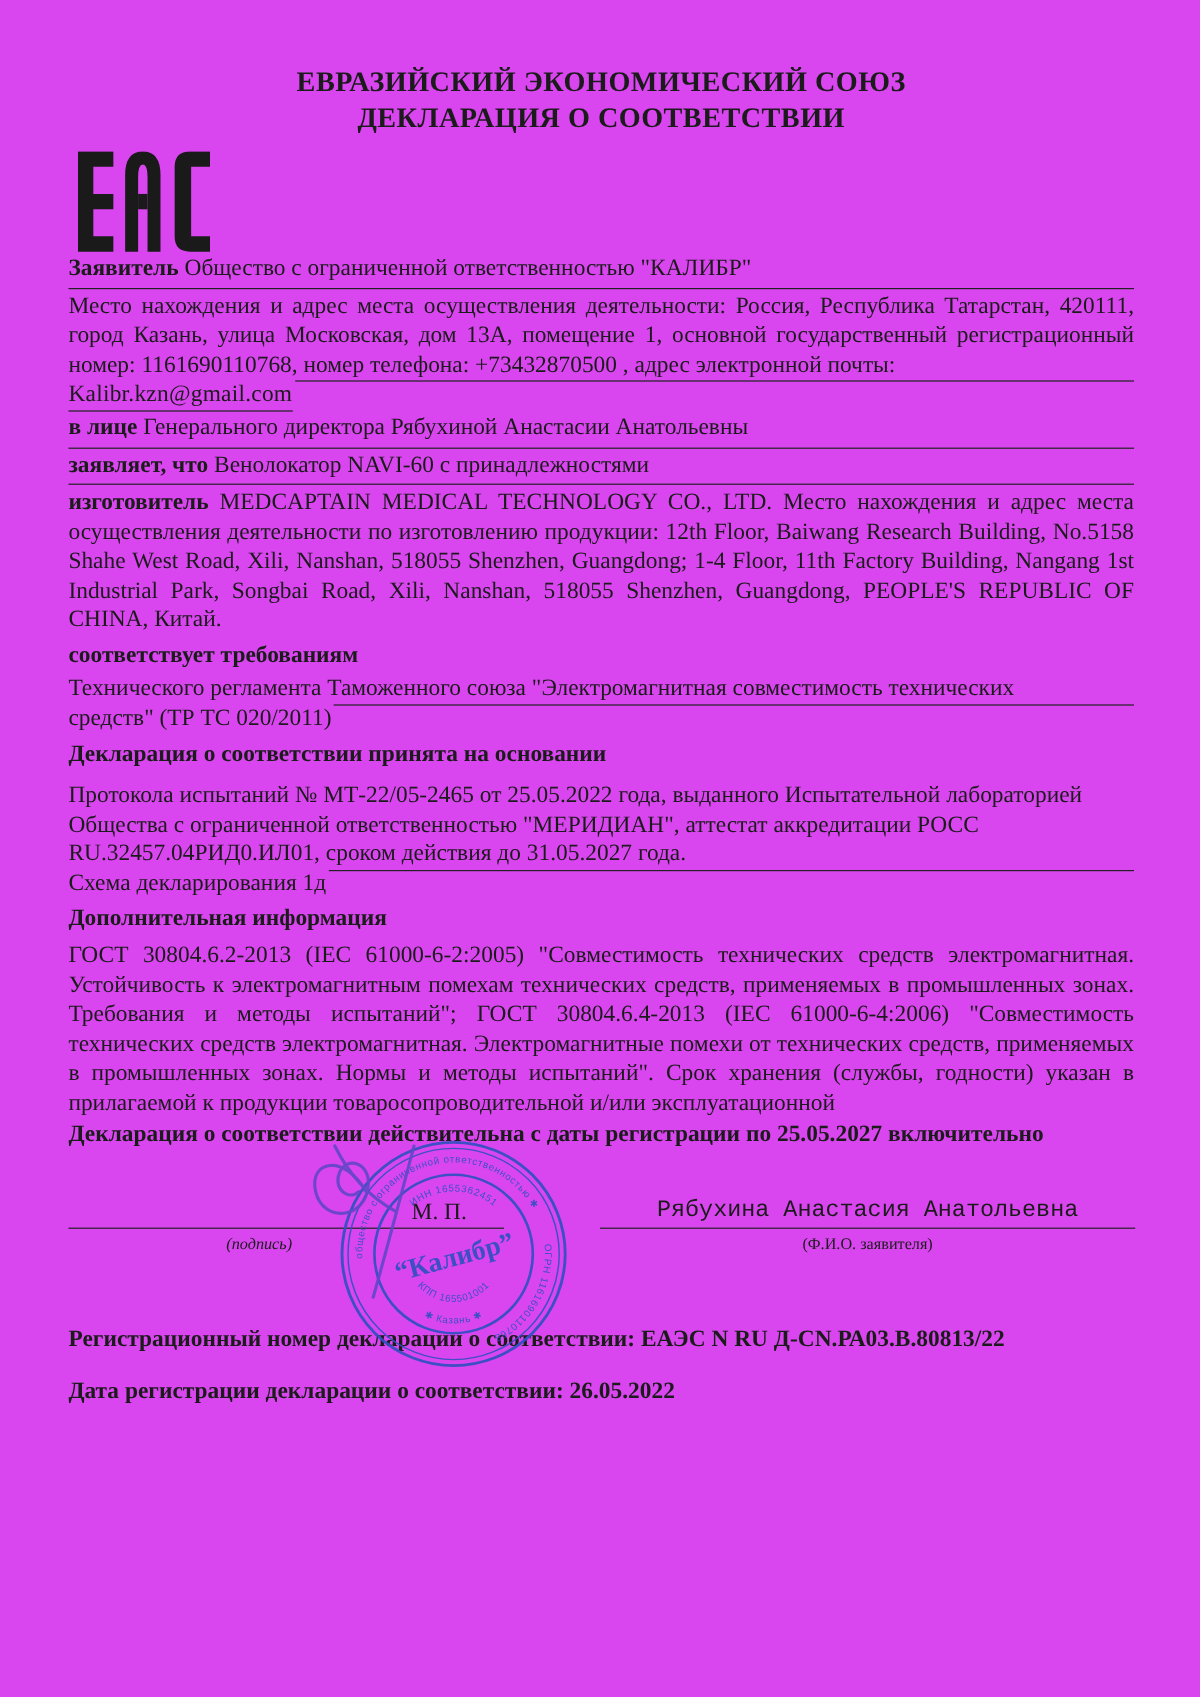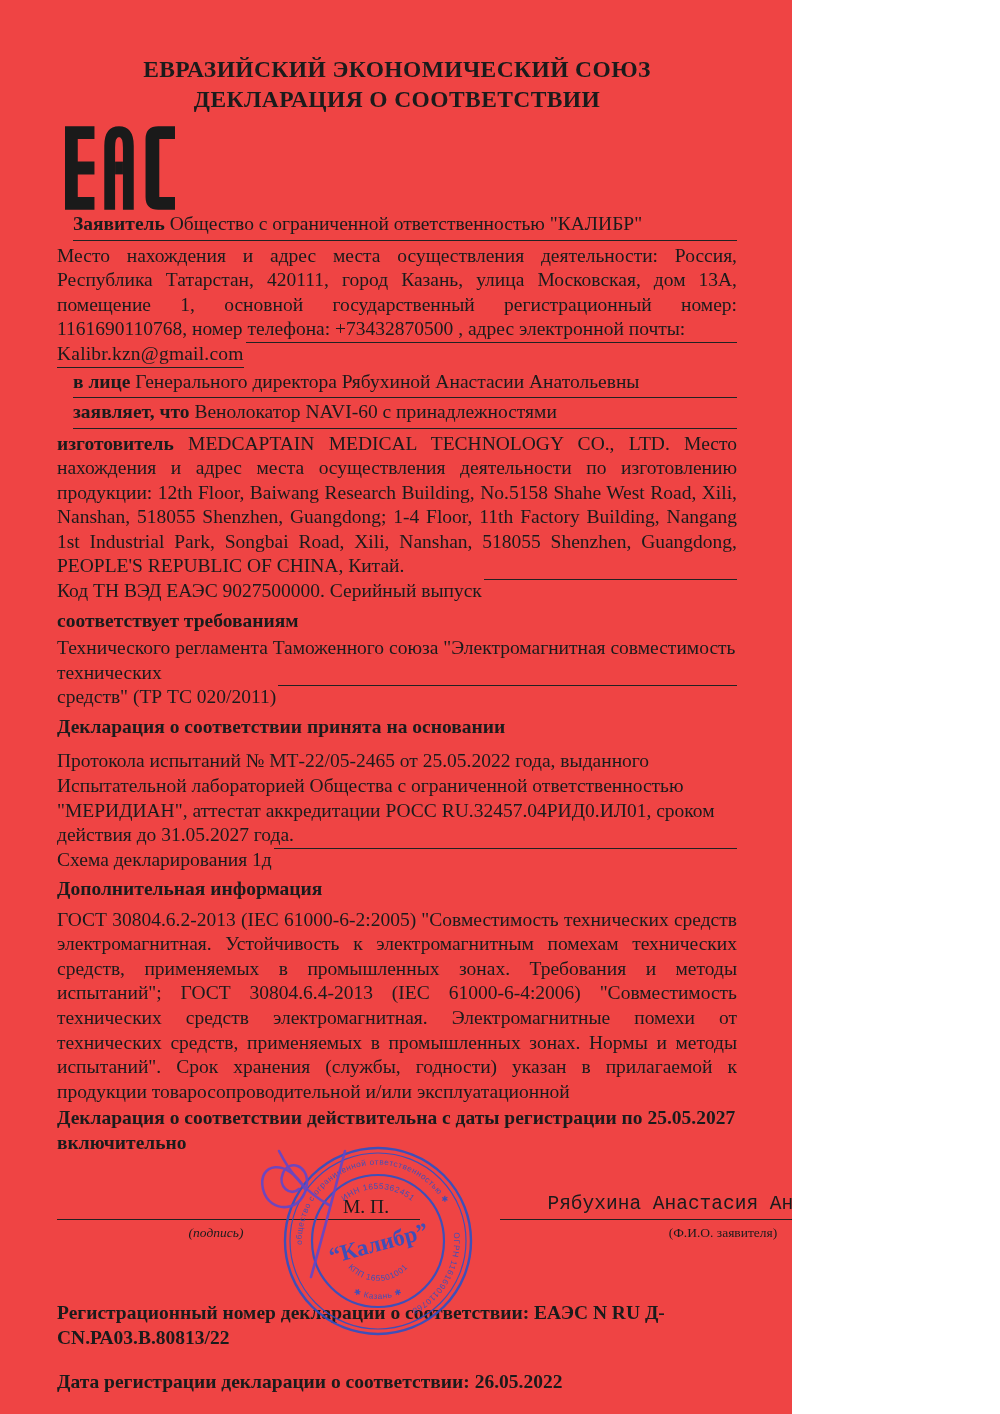--- a/index.html
+++ b/index.html
@@ -5,32 +5,32 @@
   :root{
     --ink:#1b1b1b;
     --rule:#222222;
     --stamp:#3150c2;
     --sig:#6247c9;
   }
   *{margin:0;padding:0;box-sizing:border-box;}
   html,body{background:#ffffff;}
   .page{
     position:relative;
-    width:792px;height:1414px;
-    background:#ef4444;
+    width:1000px;height:1414px;
+    background:#d946ef;
     font-family:"Liberation Serif","DejaVu Serif",serif;
     color:var(--ink);
     font-size:19.5px;
     line-height:1.26;
     overflow:hidden;
   }
   .content{padding:54px 55px 0 57px;}
   .title{text-align:center;font-weight:bold;font-size:23.5px;line-height:1.28;letter-spacing:.4px;}
   .eac{margin-top:12px;margin-left:8px;height:84px;}
-  .row{border-bottom:1.7px solid var(--rule);padding:2px 0 3px 0;margin-left:16px;}
+  .row{border-bottom:1.7px solid var(--rule);padding:2px 0 3px 0;}
   .para{margin-top:3px;}
   .just{text-align:justify;}
   b.lead{font-weight:bold;}
   .fill-row{display:flex;align-items:flex-start;}
   .fill-row .txt{white-space:nowrap;}
   .fill-row .txt.u{border-bottom:1.7px solid var(--rule);}
   .fill-row .filler{flex:1;border-bottom:1.7px solid var(--rule);height:1px;margin-left:2px;}
   .heading{font-weight:bold;margin-top:5px;}
   .validity{font-weight:bold;margin-top:2px;}
   .sig-area{position:relative;height:128px;margin-top:8px;}
@@ -91,24 +91,20 @@
 
     <div class="row">
       <b class="lead">заявляет, что</b>
       <span>Венолокатор NAVI-60 с принадлежностями</span>
     </div>
 
     <div class="para just">
       <b class="lead">изготовитель</b>
       <span>MEDCAPTAIN MEDICAL TECHNOLOGY CO., LTD. Место нахождения и адрес места осуществления деятельности по изготовлению продукции: 12th Floor, Baiwang Research Building, No.5158 Shahe West Road, Xili, Nanshan, 518055 Shenzhen, Guangdong; 1-4 Floor, 11th Factory Building, Nangang 1st Industrial Park, Songbai Road, Xili, Nanshan, 518055 Shenzhen, Guangdong, PEOPLE'S REPUBLIC OF CHINA, Китай.</span>
     </div>
-    <div class="fill-row">
-      <span class="txt">Код ТН ВЭД ЕАЭС 9027500000. Серийный выпуск</span>
-      <span class="filler"></span>
-    </div>
 
     <div class="heading">соответствует требованиям</div>
     <div class="para">Технического регламента Таможенного союза "Электромагнитная совместимость технических</div>
     <div class="fill-row">
       <span class="txt">средств" (ТР ТС 020/2011)</span>
       <span class="filler"></span>
     </div>
 
     <div class="heading">Декларация о соответствии принята на основании</div>
     <div class="para" style="margin-top:10px">Протокола испытаний № МТ-22/05-2465 от 25.05.2022 года, выданного Испытательной лабораторией Общества с ограниченной ответственностью "МЕРИДИАН", аттестат аккредитации РОСС RU.32457.04РИД0.ИЛ01, сроком действия до 31.05.2027 года.</div>

